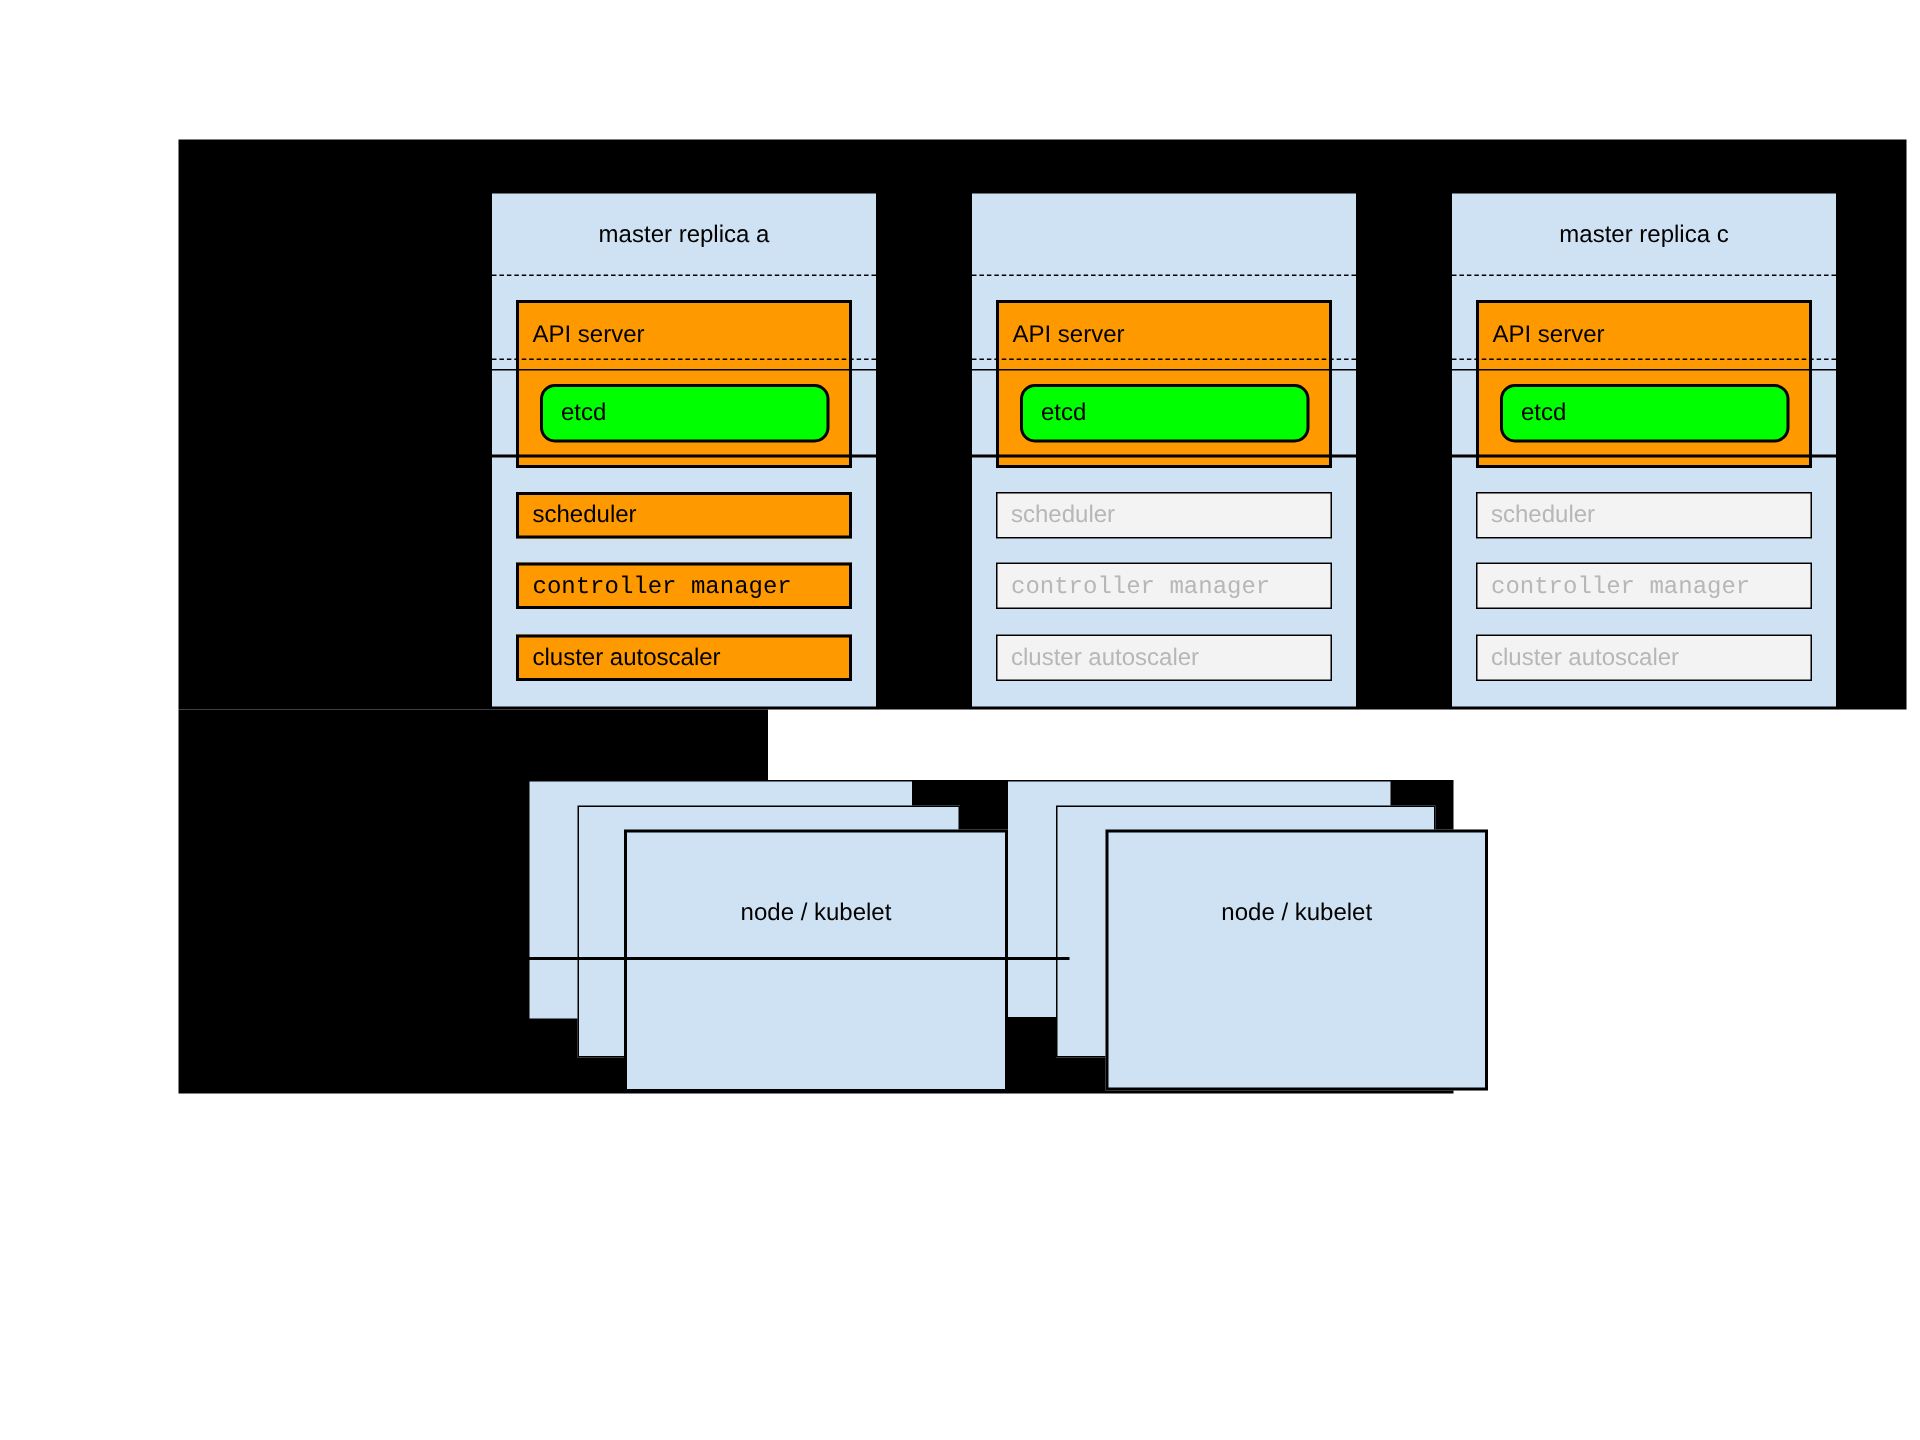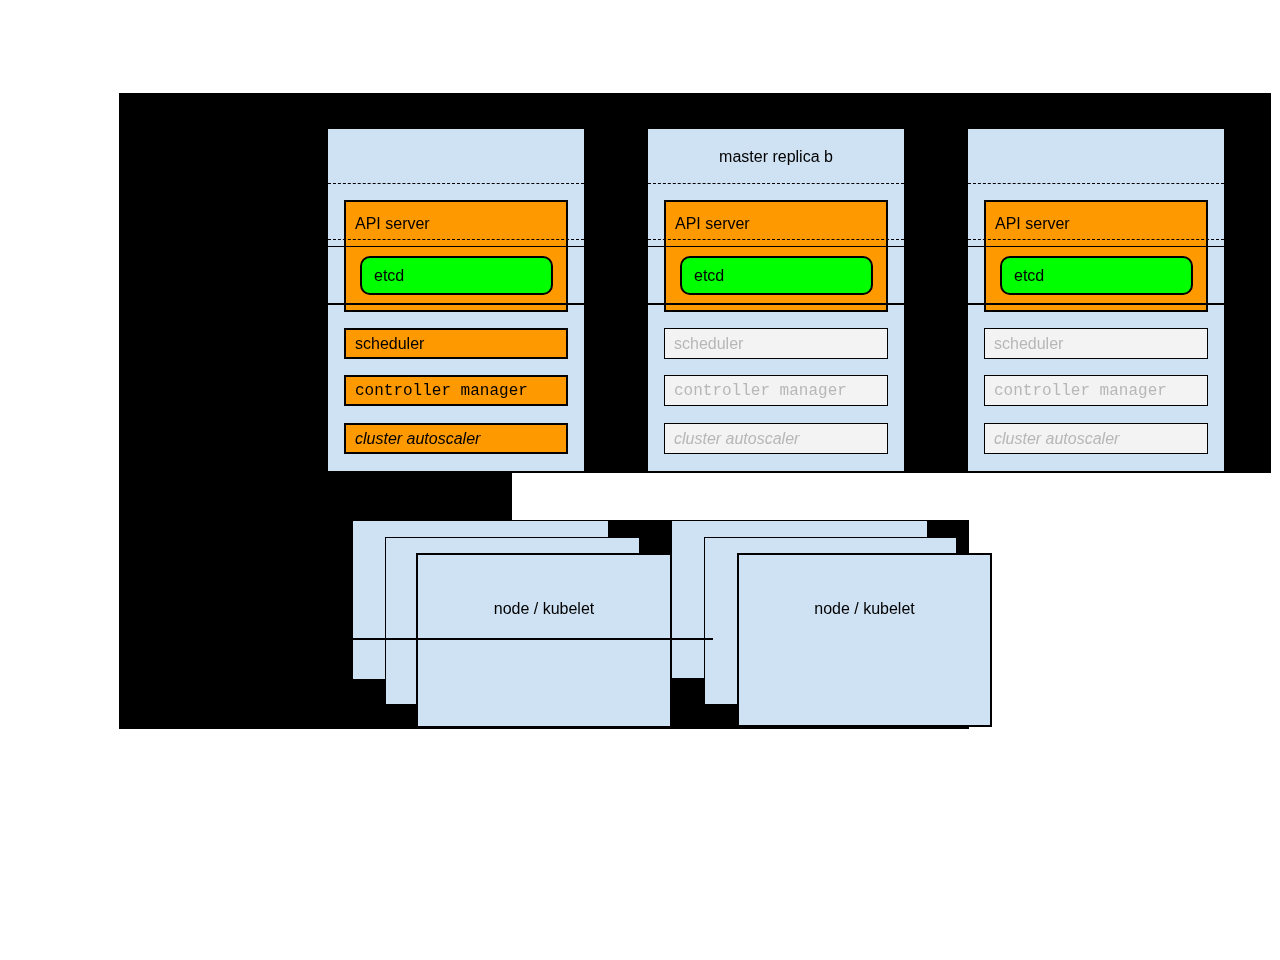--- a/index.html
+++ b/index.html
@@ -82,21 +82,21 @@
     position: absolute;
     left: 16px;
     width: 224px; height: 31px;
     display: flex;
     align-items: center;
     font-size: 16px;
   }
   .comp .comp-label { padding-left: 9px; }
   .c0 { top: 199px; }
   .c1 { top: 246px; font-family: Liberation Mono, monospace; }
-  .c2 { top: 294px; font-style: italic; }
+  .c2 { top: 294px; }
   .comp.active {
     background: #ff9900;
     border: 2px solid #000;
     color: #000;
   }
   .comp.inactive {
     background: #f3f3f3;
     border: 1px solid #000;
     color: #b7b7b7;
   }
@@ -129,20 +129,21 @@
 </head>
 <body>
 
 <div class="page">
 
   <div class="abs black-main"></div>
   <div class="abs black-left"></div>
   <div class="abs black-nodes"></div>
 
   <div class="master m0">
+    <div class="master-title">master replica a</div>
     <div class="hline dashed d1"></div>
     <div class="api-box">
       <div class="api-label">API server</div>
     </div>
     <div class="hline dashed d2"></div>
     <div class="hline solid-1 s1"></div>
     <div class="etcd-box">
       <span class="etcd-label">etcd</span>
     </div>
     <div class="hline solid-2 s2"></div>
@@ -151,21 +152,20 @@
     </div>
     <div class="comp active c1">
       <span class="comp-label">controller manager</span>
     </div>
     <div class="comp active c2">
       <span class="comp-label">cluster autoscaler</span>
     </div>
   </div>
 
   <div class="master m1">
-    <div class="master-title">master replica b</div>
     <div class="hline dashed d1"></div>
     <div class="api-box">
       <div class="api-label">API server</div>
     </div>
     <div class="hline dashed d2"></div>
     <div class="hline solid-1 s1"></div>
     <div class="etcd-box">
       <span class="etcd-label">etcd</span>
     </div>
     <div class="hline solid-2 s2"></div>
@@ -174,20 +174,21 @@
     </div>
     <div class="comp inactive c1">
       <span class="comp-label">controller manager</span>
     </div>
     <div class="comp inactive c2">
       <span class="comp-label">cluster autoscaler</span>
     </div>
   </div>
 
   <div class="master m2">
+    <div class="master-title">master replica c</div>
     <div class="hline dashed d1"></div>
     <div class="api-box">
       <div class="api-label">API server</div>
     </div>
     <div class="hline dashed d2"></div>
     <div class="hline solid-1 s1"></div>
     <div class="etcd-box">
       <span class="etcd-label">etcd</span>
     </div>
     <div class="hline solid-2 s2"></div>

